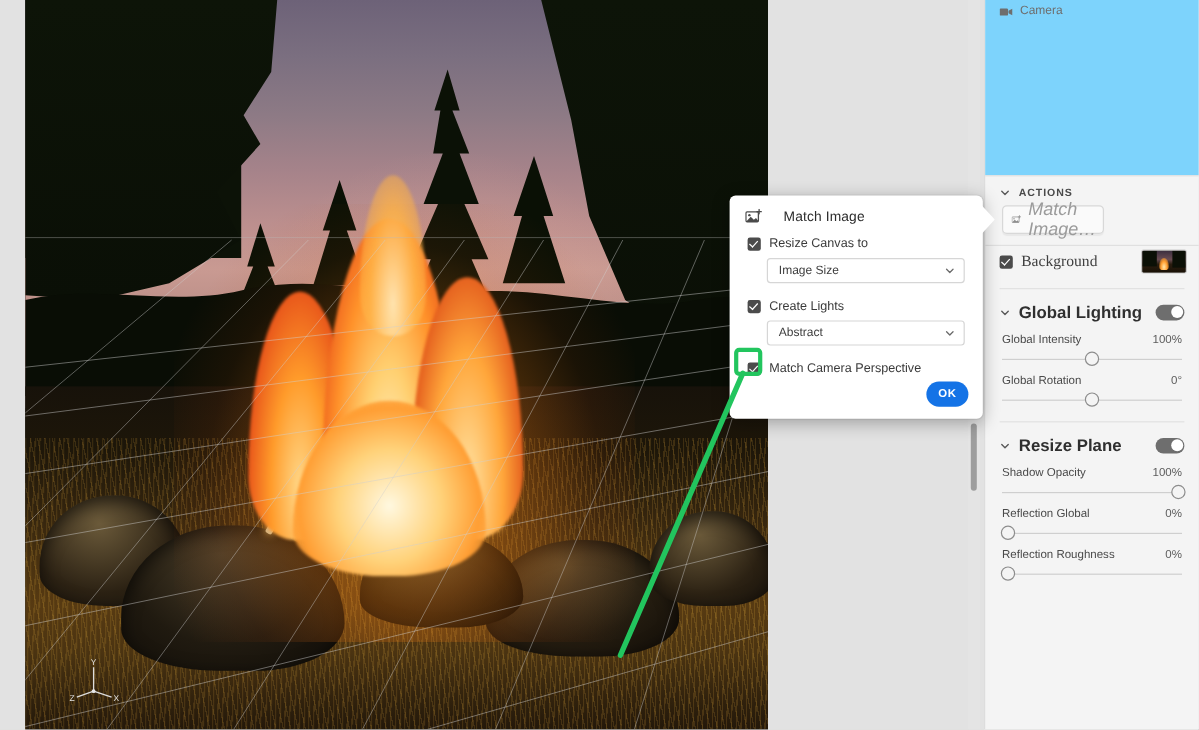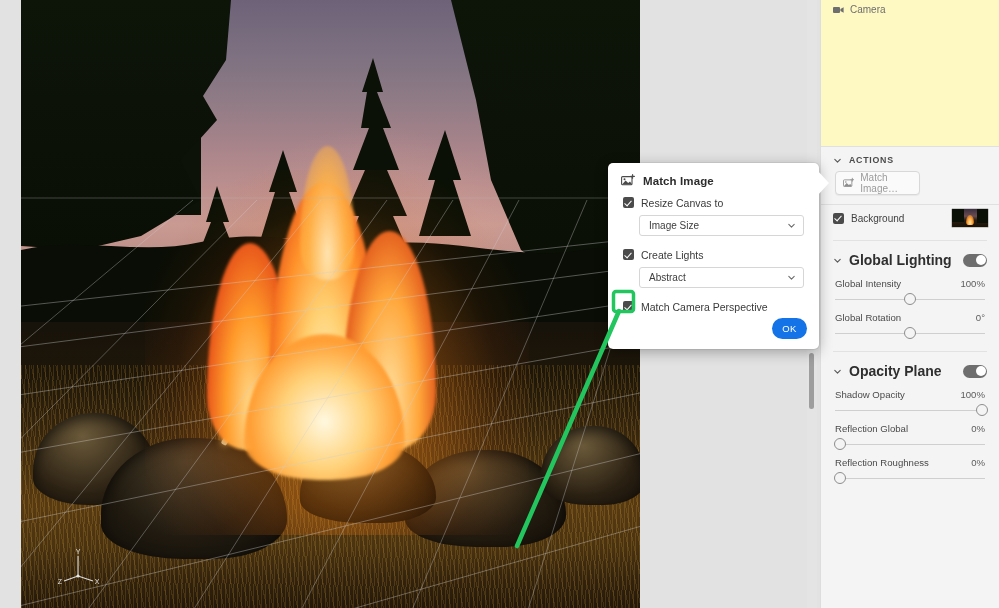--- a/index.html
+++ b/index.html
@@ -98,23 +98,23 @@
     position:absolute; left:608px; top:163px; width:211px; height:186px;
     background:#ffffff;
     border-radius:5px;
     box-shadow: 0 3px 14px rgba(0,0,0,.30), 0 0 0 1px rgba(0,0,0,.05);
     z-index:40;
   }
   #dialog-pointer {
     position:absolute; left:817px; top:170px; width:12px; height:26px; z-index:41;
   }
   .dlg-title-row { display:flex; align-items:center; gap:8px; padding:11px 12px 0 13px; }
-  .dlg-title { font-size:11.5px; font-weight:bold; color:#2c2c2c; letter-spacing:.1px; }
+  .dlg-title { font-size:11.5px; font-weight:normal; color:#2c2c2c; letter-spacing:.1px;margin-left:10px; }
   .dlg-body { padding: 10px 14px 0 15px; }
-  .chk-row { display:flex; align-items:flex-start; gap:7px; margin-bottom:6px; }
+  .chk-row { display:flex; align-items:center; gap:7px; margin-bottom:6px; }
   .chk {
     width:11px; height:11px; border-radius:2px;
     background:#4b4b4b; position:relative; flex:0 0 auto;
   }
   .chk::after {
     content:""; position:absolute; left:3px; top:1.5px;
     width:3px; height:6px; border:solid #fff; border-width:0 1.6px 1.6px 0;
     transform: rotate(42deg);
   }
   .chk-label { font-size:10.5px; color:#3a3a3a; }
@@ -122,32 +122,32 @@
     margin: 0 0 13px 16px; width:165px; height:21px;
     border:1px solid #d6d6d6; border-radius:3px; background:#fff;
     display:flex; align-items:center; justify-content:space-between;
     padding: 0 7px 0 9px;
   }
   .sel-val { font-size:10px; color:#3d3d3d; }
   .caret { width:9px; height:9px; }
   .dlg-ok-row { position:absolute; right:12px; bottom:10px; }
   #ok-button {
     width:35px; height:21px; border-radius:11px; border:none;
-    background:#1473e6; color:#fff; font-size:9.5px; font-weight:normal;
+    background:#1473e6; color:#fff; font-size:9.5px; font-weight:bold;
     letter-spacing:.4px; cursor:pointer; font-family:"Liberation Sans", sans-serif;
   }
   
   #annotation { position:absolute; left:0; top:0; width:999px; height:608px; pointer-events:none; z-index:60; }
 
   
   #right-panel {
     position:absolute; left:820px; top:0; width:179px; height:608px;
     background:#f4f4f4; border-left:1px solid #dddddd;
   }
-  #scene-list { height:146px; background:#fef9c3; padding-top:2px; }
+  #scene-list { height:146px; background:#7dd3fc; padding-top:2px; }
   .scene-item { display:flex; align-items:center; gap:6px; padding:2px 0 2px 12px; }
   .scene-item-label { font-size:10px; color:#6e6e6e; }
   .panel-divider { height:1px; background:#e0e0e0; }
 
   .section-head {
     display:flex; align-items:center; gap:7px;
     padding:8px 12px 6px 12px;
   }
   .section-head .chev { width:9px; height:9px; flex:0 0 auto; }
   .section-title-caps { font-size:8.8px; font-weight:bold; color:#4a4a4a; letter-spacing:.75px; }
@@ -161,24 +161,24 @@
     width:10px; height:10px; border-radius:50%; background:#fff;
   }
 
   #actions-section { padding-bottom:9px; }
   #match-image-button {
     margin:0 12px 0 14px; height:24px; width:85px;
     background:#fafafa; border:1px solid #d8d8d8; border-radius:4px;
     display:flex; align-items:center; gap:6px; padding-left:7px;
     box-shadow:0 1px 1px rgba(0,0,0,.05); cursor:pointer;
   }
-  .mi-label { font-size:10px; color:#9b9b9b; }
+  .mi-label { font-size:15px; color:#9b9b9b;font-style:italic; }
 
   .prop-row { display:flex; align-items:center; padding:3px 10px 3px 12px; }
-  .prop-label { font-size:10px; color:#3f3f3f; }
+  .prop-label { font-size:13px; color:#3f3f3f;font-family:Liberation Serif, serif; }
   #background-thumb {
     margin-left:auto; width:38px; height:20px; border-radius:2px;
     border:1px solid #c9c9c9; overflow:hidden; position:relative; background:#1a1208;
   }
 
   .slider-block { padding: 4px 14px 2px 14px; }
   .slider-top { display:flex; justify-content:space-between; align-items:baseline;gap:22px; }
   .slider-name { font-size:9.6px; color:#4a4a4a; }
   .slider-val { font-size:9.6px; color:#5c5c5c; }
   .track { position:relative; height:14px; margin-top:3px; }
@@ -438,21 +438,21 @@
       </div>
     </div>
 
     <div class="sep"></div>
 
     <div>
       <div class="section-head">
         <svg class="chev" viewBox="0 0 10 10">
           <path d="M2,3.8 L5,6.8 L8,3.8" fill="none" stroke="#5a5a5a" stroke-width="1.3" stroke-linecap="round" stroke-linejoin="round"></path>
         </svg>
-        <span class="section-title">Opacity Plane</span>
+        <span class="section-title">Resize Plane</span>
         <span class="section-head-toggle toggle"></span>
       </div>
 
       <div class="slider-block">
         <div class="slider-top">
           <span class="slider-name">Shadow Opacity</span>
           <span class="slider-val">100%</span>
         </div>
         <div class="track">
           <div class="track-line"></div>

